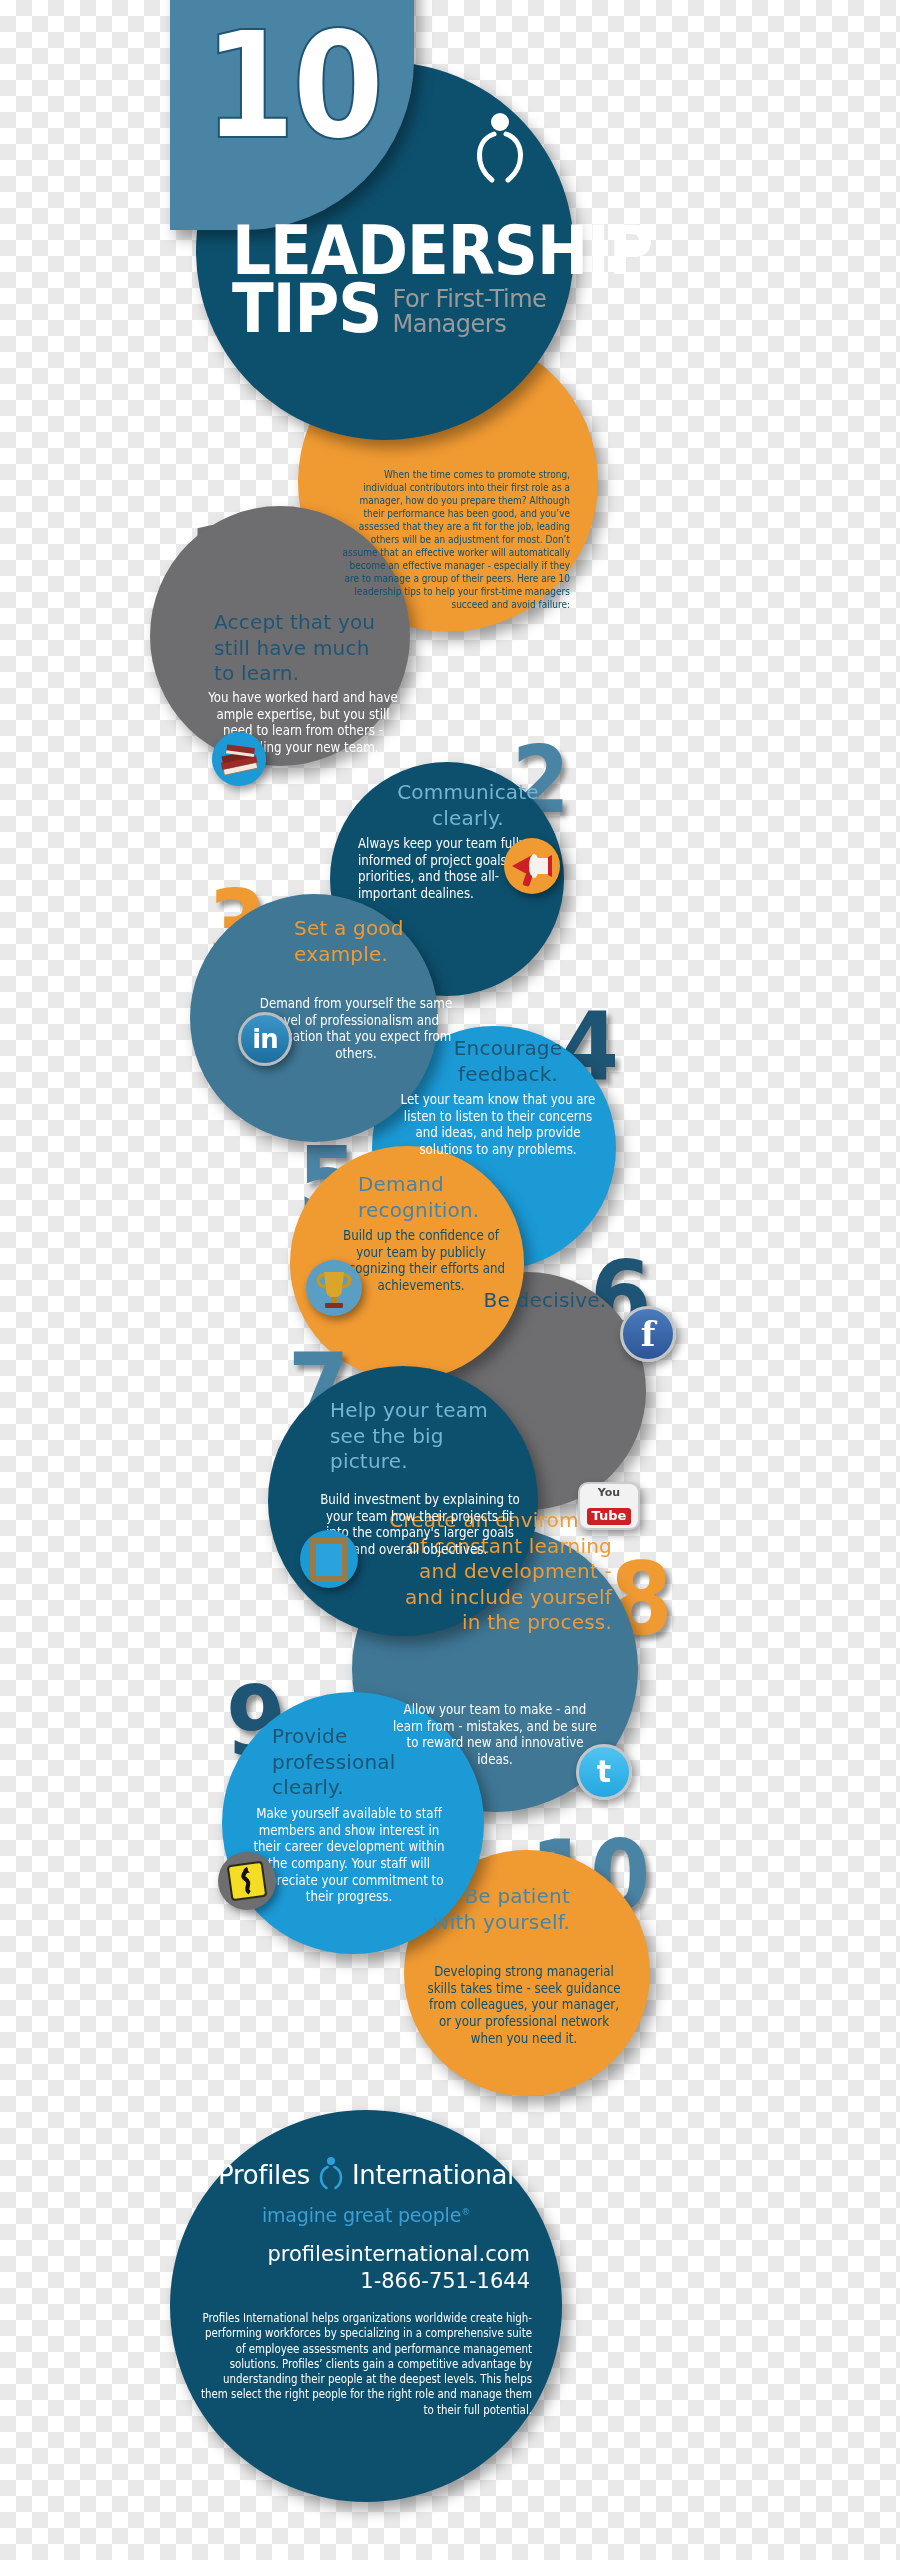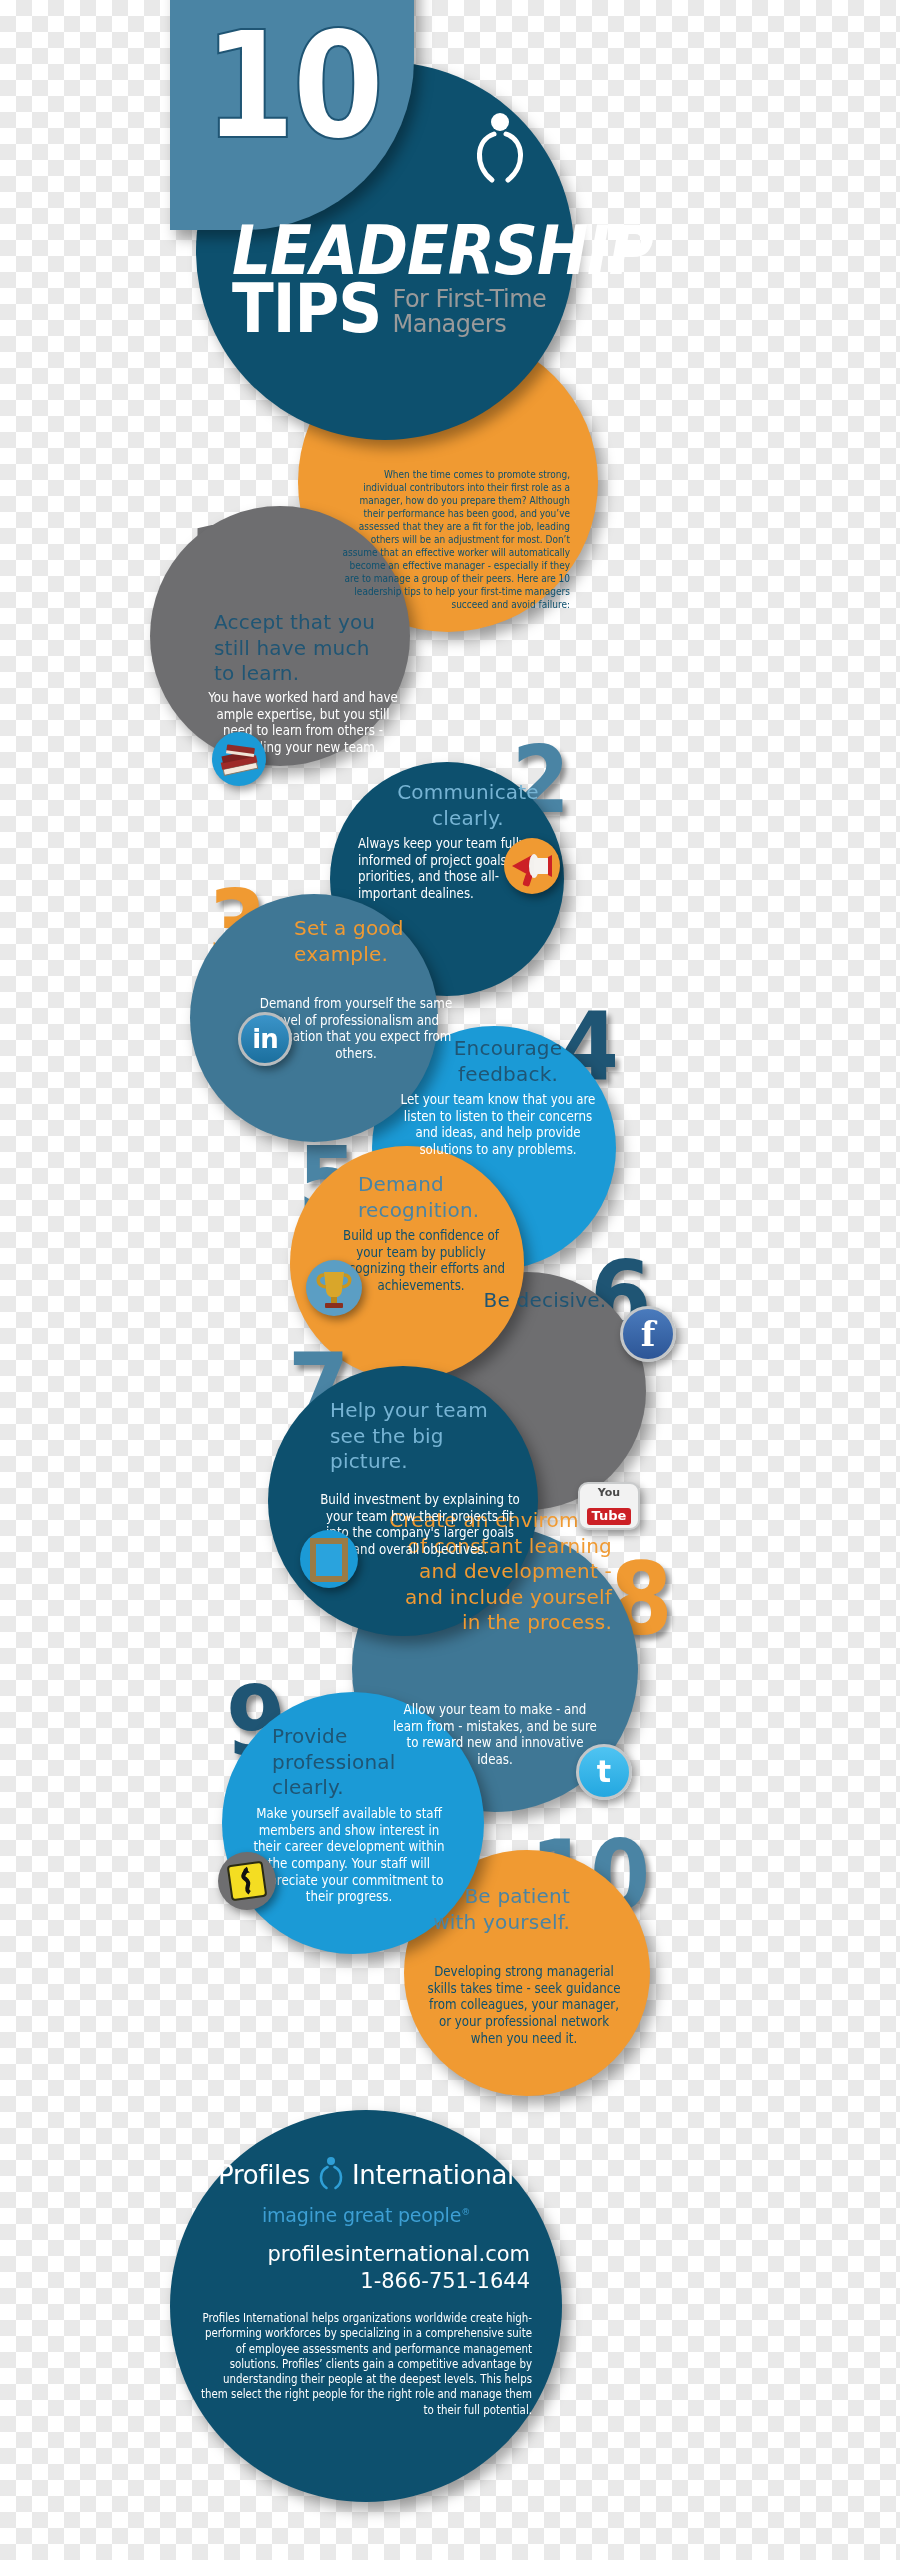--- a/index.html
+++ b/index.html
@@ -74,21 +74,21 @@
     z-index: 6;
     padding-left: 36px;
   }
   .lead-line {
     font-family: "DejaVu Sans Condensed","Liberation Sans Narrow","Liberation Sans",sans-serif;
     font-weight: 700;
     color: #ffffff;
     line-height: 0.86;
     letter-spacing: -1px;
   }
-  #lead-1 { font-size: 68px; font-style: italic; }
+  #lead-1 { font-size: 68px; }
   #lead-2 { font-size: 68px; display: inline-block; vertical-align: baseline; }
   #sub-wrap {
     display: inline-block;
     vertical-align: baseline;
     margin-left: 6px;
   }
   .sub-line {
     font-family: "DejaVu Sans", sans-serif;
     font-size: 24px;
     color: #9a9a9a;

